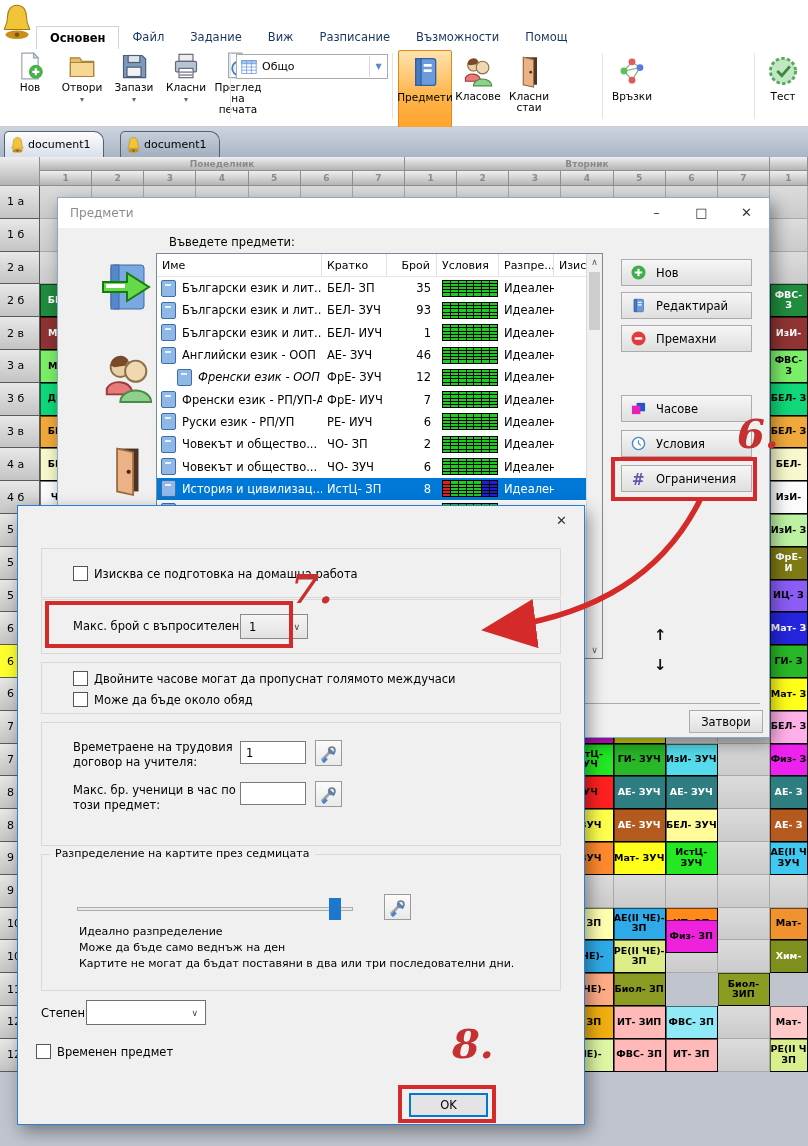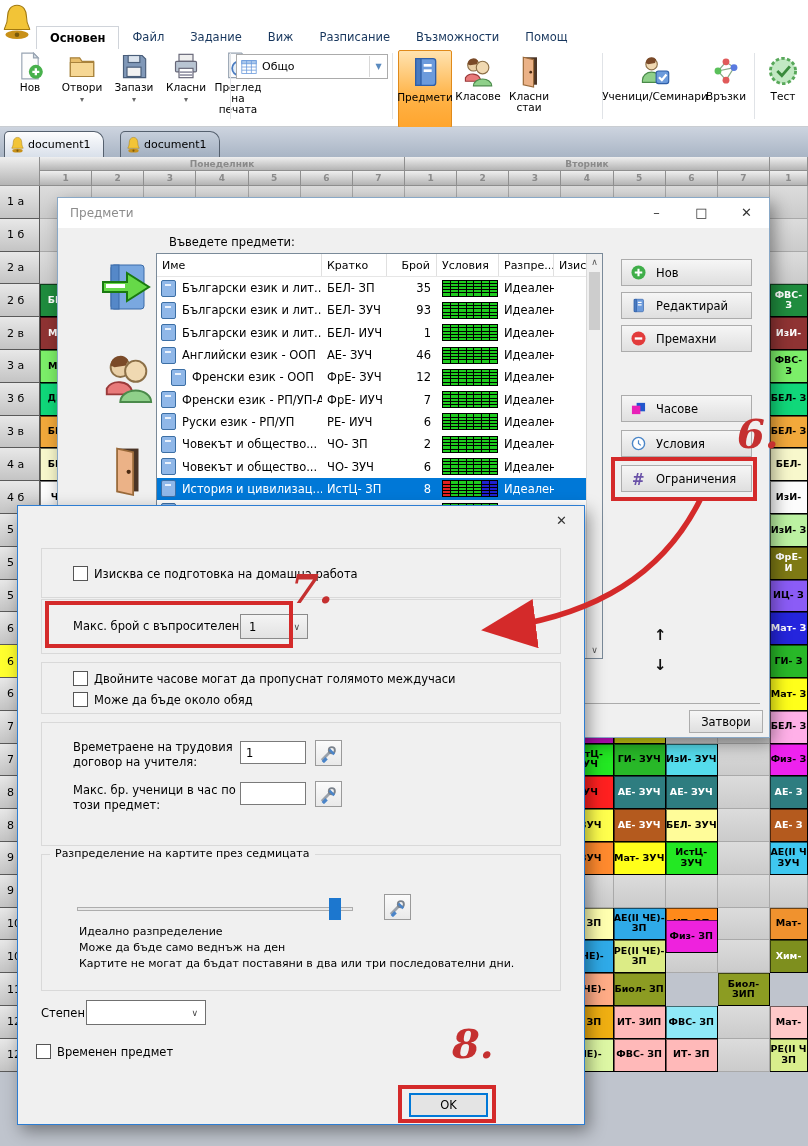--- a/index.html
+++ b/index.html
@@ -214,32 +214,20 @@
               <rect x="9" y="2" width="12" height="24" fill="#4A3426"></rect>
               <path d="M9 2l9 2v24l-9-2z" fill="#EBB287" stroke="#9A6A3A"></path>
               <circle cx="15.5" cy="15" r="1.2" fill="#4A2A12"></circle>
             </svg>
           </span>
           <span class="rlbl">Класни стаи</span>
         </div>
       </div>
     <div class="vsep" style="left:602px"></div>
     <div class="rgrp" id="rgrp-right" style="left:608px;top:50px">
-        <div class="ebtn" style="width: 94px;">
-          <span class="ric">
-            <svg viewBox="0 0 28 28" style="width: 100%; height: 100%; display: block;">
-              <circle cx="11" cy="8" r="5" fill="#F0D9B2" stroke="#8B6F47"></circle>
-              <path d="M6 7a5 5 0 019-3l-1 3-6 1z" fill="#7A4A28"></path>
-              <path d="M3 22a8 7 0 0116 0v2H3z" fill="#8FD08A" stroke="#4A8A4A"></path>
-              <rect x="15" y="14" width="11" height="11" rx="2" fill="#6C9BDC" stroke="#2F5FA8"></rect>
-              <path d="M17.5 19.5l2.5 2.5 4-5" stroke="#fff" stroke-width="2" fill="none"></path>
-            </svg>
-          </span>
-          <span class="rlbl" style="white-space: nowrap;">Ученици/Семинари</span>
-        </div>
         <div class="ebtn" style="width: 48px;">
           <span class="ric">
             <svg viewBox="0 0 28 28" style="width: 100%; height: 100%; display: block;">
               <path d="M14 6 7 14m7-8 7 5M7 14l7 8m7-11-7 11M7 14l14-3" stroke="#88AA88"></path>
               <circle cx="14" cy="6" r="3" fill="#E05A5A"></circle>
               <circle cx="7" cy="14" r="3" fill="#5AC05A"></circle>
               <circle cx="21" cy="11" r="3" fill="#5A7AE0"></circle>
               <circle cx="14" cy="22" r="3" fill="#E05A5A"></circle>
             </svg>
           </span>
@@ -978,21 +966,21 @@
               <i style="background: rgb(31, 204, 31);"></i>
               <i style="background: rgb(31, 204, 31);"></i>
               <i style="background: rgb(31, 204, 31);"></i>
               <i style="background: rgb(31, 204, 31);"></i>
             </div>
           </div>
           <div class="lc" style="width: 55px;">Идеален</div>
           <div class="lc" style="flex: 1 1 0%;"></div>
         </div>
         <div class="lrow">
-          <div class="lc" style="width: 165px; padding-left: 10px;">
+          <div class="lc" style="width: 165px; padding-left: 16px; font-style: italic;">
             <span class="sicon"></span>
             <span style="overflow: hidden;">Френски език - ООП</span>
           </div>
           <div class="lc" style="width: 65px;">ФрЕ- ЗУЧ</div>
           <div class="lc" style="width: 50px; justify-content: flex-end; padding-right: 6px;">12</div>
           <div class="lc" style="width: 62px; padding-left: 2px;">
             <div class="cond">
               <i style="background: rgb(31, 204, 31);"></i>
               <i style="background: rgb(31, 204, 31);"></i>
               <i style="background: rgb(31, 204, 31);"></i>

